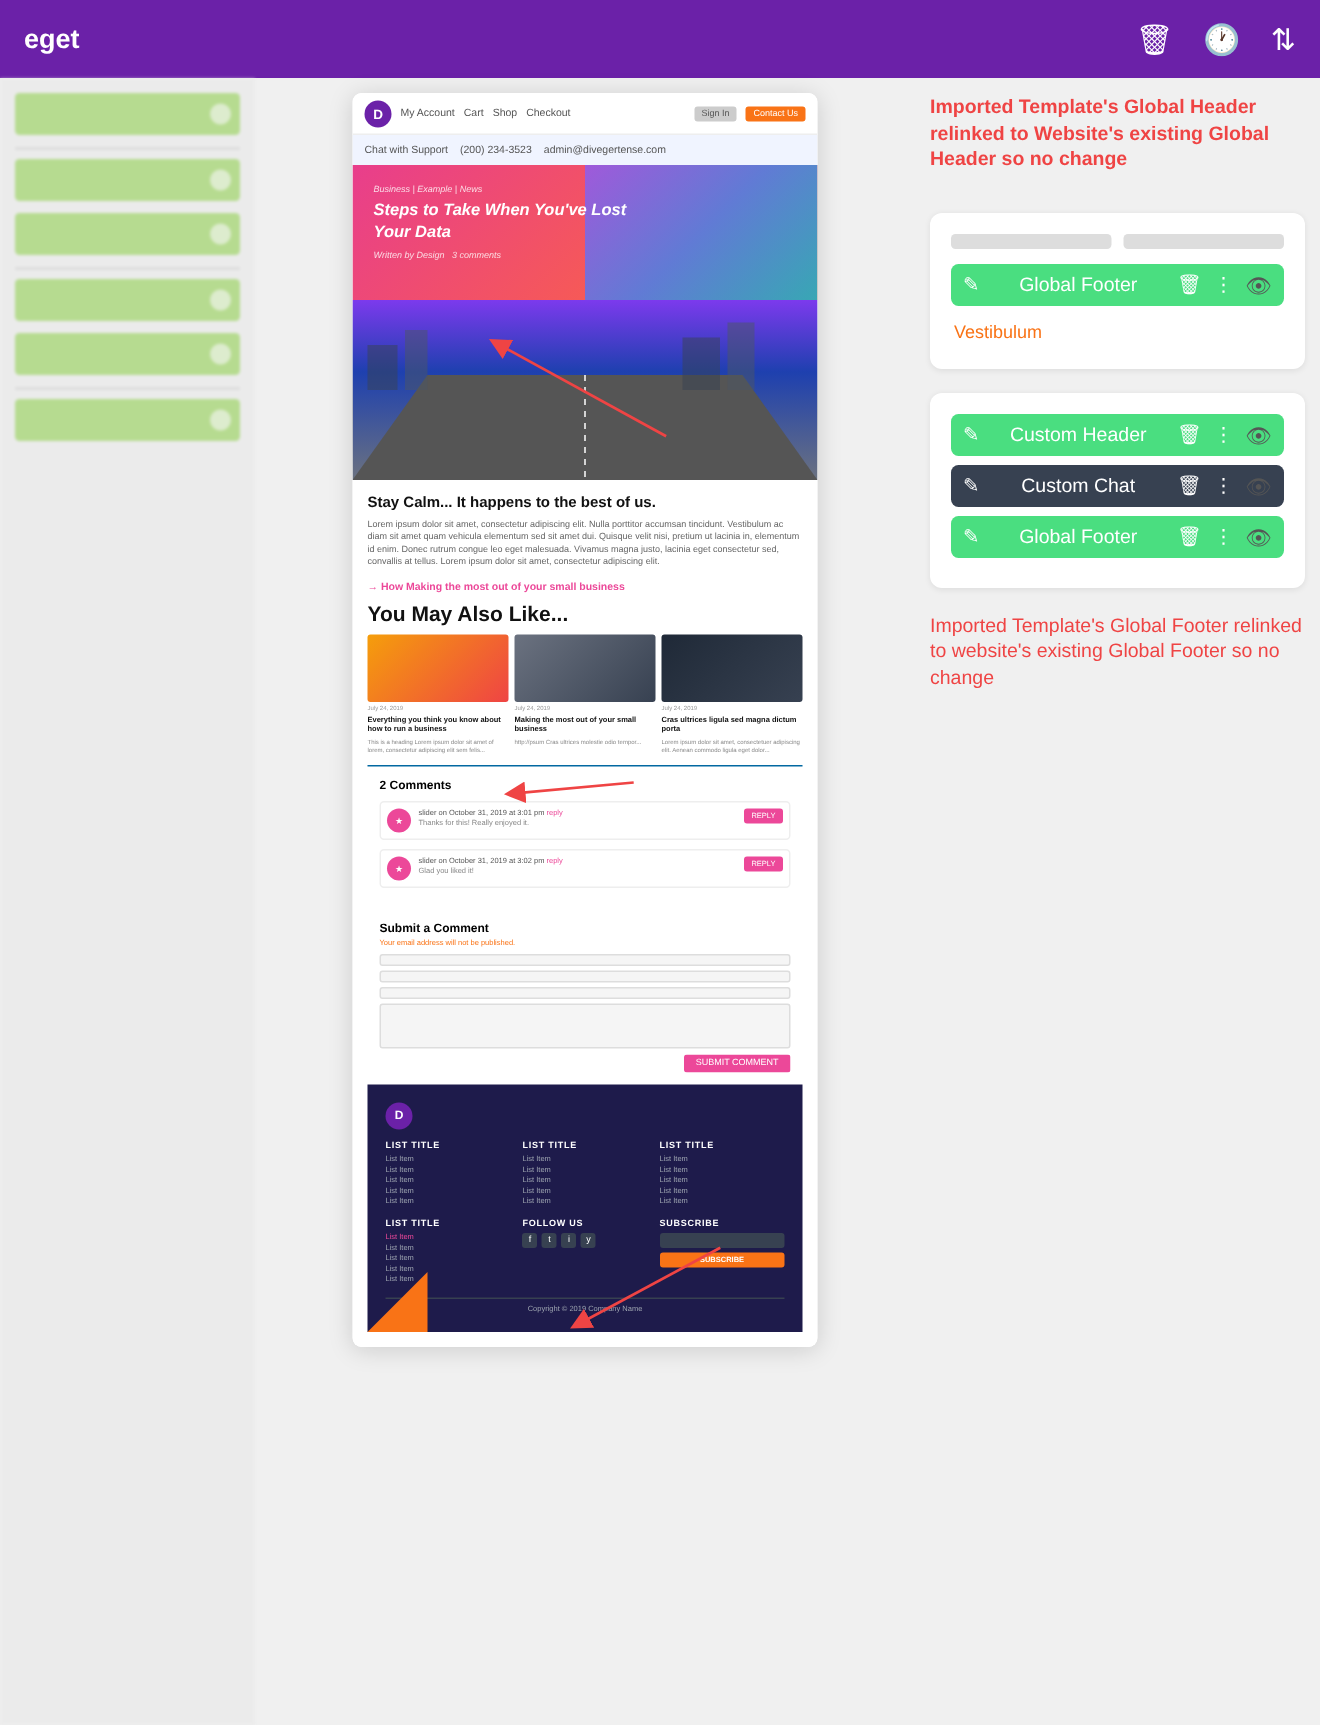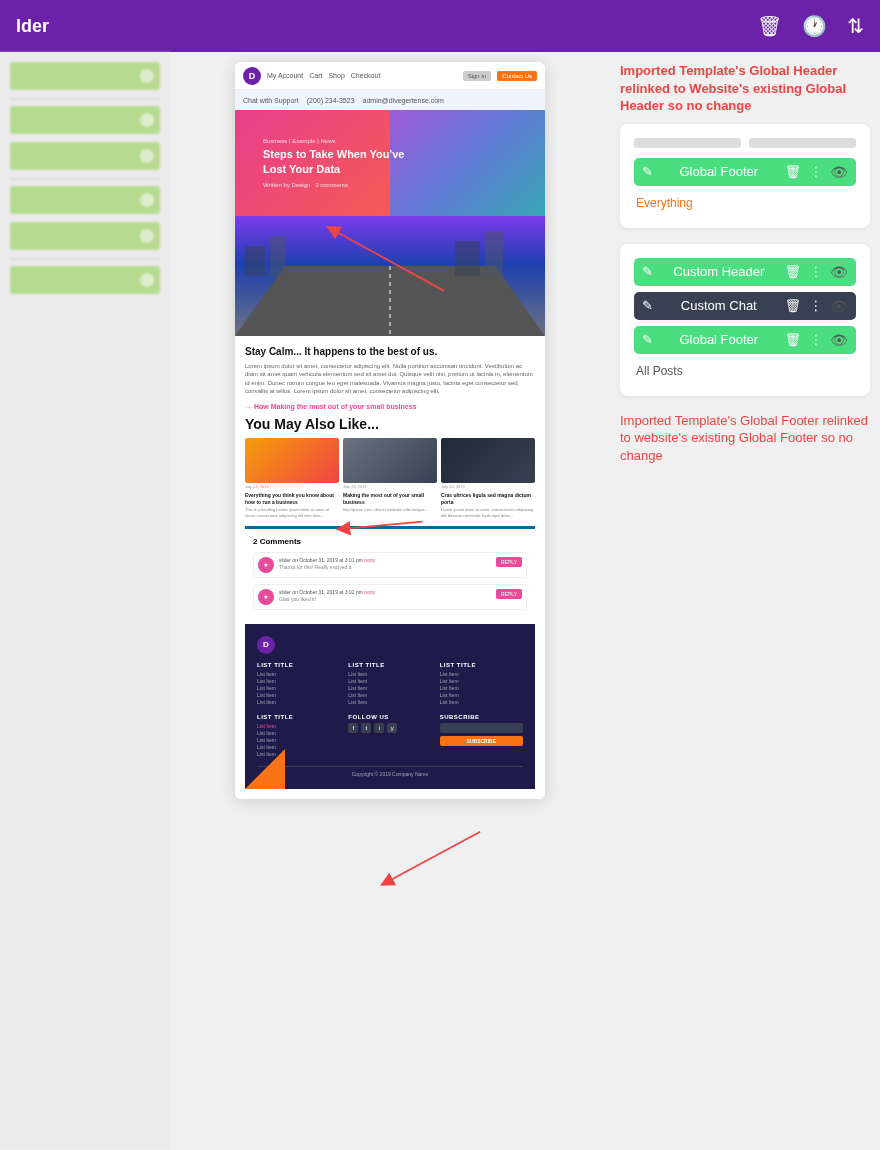--- a/index.html
+++ b/index.html
@@ -141,23 +141,24 @@
       display: flex;
       align-items: center;
       padding: 0 8px;
       font-size: 7px;
       color: #555;
       gap: 8px;
     }
 
     .preview-hero {
       background: linear-gradient(135deg, #e83e8c 0%, #ff6b35 100%);
-      padding: 28px;
+      padding: 14px;
       position: relative;
       min-height: 90px;
+      font-style: italic;
     }
     .preview-hero-text {
       color: white;
       font-size: 11px;
       font-weight: bold;
       line-height: 1.4;
       width: 60%;
     }
     .preview-hero-meta {
       color: rgba(255,255,255,0.8);
@@ -233,21 +234,21 @@
     .preview-card-body {
       font-size: 4px;
       color: #888;
       line-height: 1.3;
       margin-top: 2px;
     }
 
     .preview-comments {
       background: white;
       padding: 8px;
-      border-top: 3px solid #0369a1;
+      border-top: 1px solid #0369a1;
     }
     .comment-title {
       font-size: 8px;
       font-weight: bold;
       margin-bottom: 6px;
     }
     .comment-item {
       display: flex;
       gap: 5px;
       margin-bottom: 6px;
@@ -513,21 +514,21 @@
     .arrow-svg {
       position: absolute;
       z-index: 10;
       pointer-events: none;
     }
   </style>
 </head>
 <body>
 
 <div class="top-bar">
-  <span class="top-bar-title">lder</span>
+  <span class="top-bar-title">eget</span>
   <div class="top-bar-icons">
     <span class="top-bar-icon" title="Delete">🗑</span>
     <span class="top-bar-icon" title="History">🕐</span>
     <span class="top-bar-icon" title="Sort">⇅</span>
   </div>
 </div>
 
 <div class="main-content">
 
   <div class="left-sidebar">
@@ -647,20 +648,31 @@
           <div class="comment-item">
             <div class="comment-avatar">★</div>
             <div class="comment-text-area">
               <div class="comment-author">slider on October 31, 2019 at 3:02 pm <span style="color:#ec4899">reply</span></div>
               <div class="comment-body">Glad you liked it!</div>
             </div>
             <div class="comment-reply-btn">REPLY</div>
           </div>
         </div>
 
+        <div class="submit-comment">
+          <div class="submit-title">Submit a Comment</div>
+          <div style="font-size:5px;color:#f97316;margin-bottom:4px;">Your email address will not be published.</div>
+          <div class="submit-field"></div>
+          <div class="submit-field"></div>
+          <div class="submit-field"></div>
+          <div class="submit-textarea"></div>
+          <div style="overflow:hidden;">
+            <div class="submit-btn">SUBMIT COMMENT</div>
+          </div>
+        </div>
 
         <div class="preview-footer" style="position:relative;">
           <div class="footer-logo-row">
             <div class="footer-logo-circle">D</div>
           </div>
           <div class="footer-cols">
             <div>
               <div class="footer-col-title">List Title</div>
               <div class="footer-col-item">List Item</div>
               <div class="footer-col-item">List Item</div>
@@ -726,39 +738,39 @@
       <line x1="380" y1="140" x2="225" y2="55" stroke="#ef4444" stroke-width="2.5" marker-end="url(#arrowhead-red)"></line>
 
       <line x1="350" y1="460" x2="240" y2="470" stroke="#ef4444" stroke-width="2.5" marker-end="url(#arrowhead-red)"></line>
 
       <line x1="430" y1="890" x2="300" y2="960" stroke="#ef4444" stroke-width="2.5" marker-end="url(#arrowhead-red)"></line>
     </svg>
   </div>
 
   <div class="right-panel">
 
-    <div class="annotation-text" style="position:relative;top:0;left:0;font-size:13px;color:#ef4444;font-weight:700;line-height:1.35;margin-bottom:9px;">
+    <div class="annotation-text" style="position:relative;top:0;left:0;font-size:13px;color:#ef4444;font-weight:700;line-height:1.35;margin-bottom:27px;">
       <span>Imported Template's Global Header relinked to Website's existing Global Header so no change</span>
     </div>
 
     <div class="template-card">
       <div class="template-row">
         <div class="template-gray-bar"></div>
         <div class="template-gray-bar"></div>
       </div>
       <div class="item-row">
         <span class="item-edit-icon">✎</span>
         <span class="item-label">Global Footer</span>
         <span class="item-actions">
           <span>🗑</span>
           <span>⋮</span>
         </span>
         <button class="item-eye-btn">👁</button>
       </div>
-      <div class="unassigned-label">Everything</div>
+      <div class="unassigned-label">Vestibulum</div>
     </div>
 
 
     <div class="template-card">
       <div class="item-row">
         <span class="item-edit-icon">✎</span>
         <span class="item-label">Custom Header</span>
         <span class="item-actions">
           <span>🗑</span>
           <span>⋮</span>
@@ -776,21 +788,20 @@
       </div>
       <div class="item-row">
         <span class="item-edit-icon">✎</span>
         <span class="item-label">Global Footer</span>
         <span class="item-actions">
           <span>🗑</span>
           <span>⋮</span>
         </span>
         <button class="item-eye-btn">👁</button>
       </div>
-      <div class="all-posts-label">All Posts</div>
     </div>
 
     <div class="annotation-text" style="position:relative;font-size:13px;color:#ef4444;font-weight:400;line-height:1.35;margin-top:8px;">
       <span>Imported Template's Global Footer relinked to website's existing Global Footer so no change</span>
     </div>
 
   </div>
 
 </div>
 

